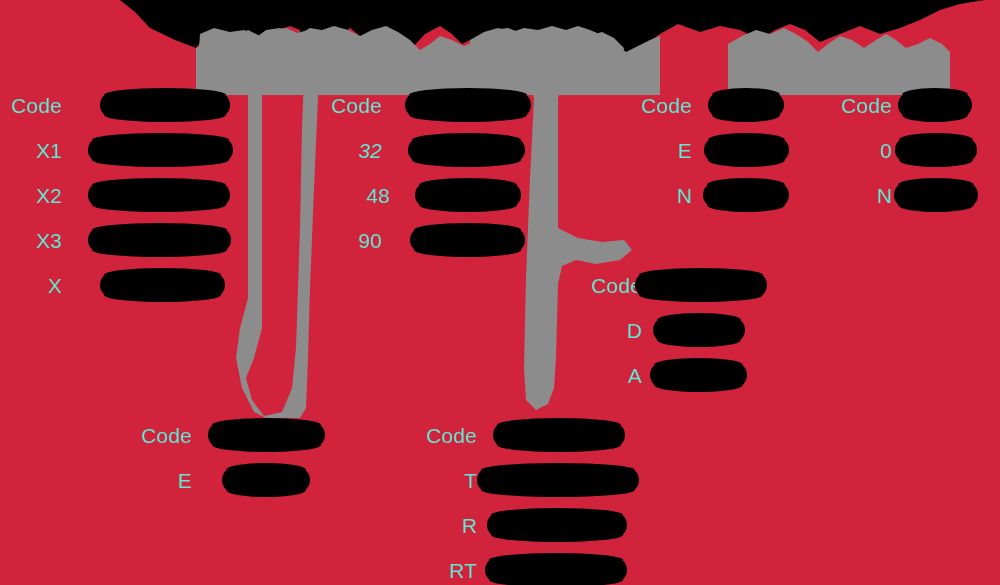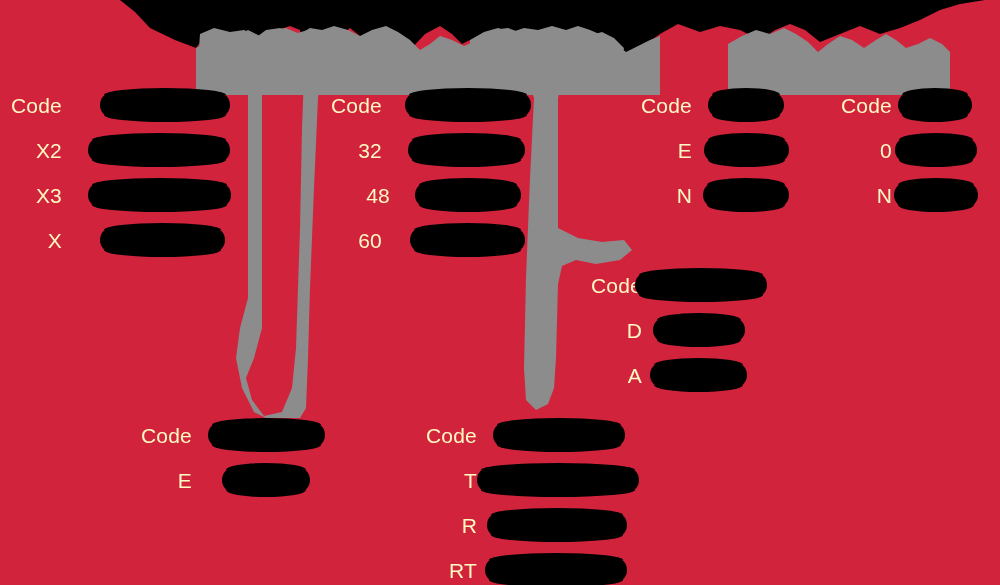--- a/index.html
+++ b/index.html
@@ -22,21 +22,21 @@
   
   .group{position:absolute;}
   .row{
     position:relative;
     height:45px;
   }
   .lbl{
     position:absolute;
     top:50%;
     transform:translateY(-50%);
-    color:#fef9c3;
+    color:#5eead4;
     font-size:21px;
     line-height:1;
     white-space:nowrap;
     letter-spacing:.2px;
   }
   .lbl.right{text-align:right;}
   .redaction{
     position:absolute;
     top:50%;
     transform:translateY(-50%);
@@ -109,48 +109,52 @@
            L20,46 L6,50 L0,40 Z"></path>
     </svg>
   </div>
 
   <div class="group" id="g0" style="left:0px;top:82px;width:250px;">
       <div class="row">
         <div class="lbl right" style="left: 0px; width: 62px;">Code</div>
         <div class="redaction" style="left: 100px; width: 130px;"></div>
       </div>
       <div class="row">
+        <div class="lbl right" style="left: 0px; width: 62px;">X1</div>
+        <div class="redaction" style="left: 88px; width: 145px;"></div>
+      </div>
+      <div class="row">
         <div class="lbl right" style="left: 0px; width: 62px;">X2</div>
         <div class="redaction" style="left: 88px; width: 142px;"></div>
       </div>
       <div class="row">
         <div class="lbl right" style="left: 0px; width: 62px;">X3</div>
         <div class="redaction" style="left: 88px; width: 143px;"></div>
       </div>
       <div class="row">
         <div class="lbl right" style="left: 0px; width: 62px;">X</div>
         <div class="redaction" style="left: 100px; width: 125px;"></div>
       </div>
     </div>
 
   <div class="group" id="g1" style="left:320px;top:82px;width:230px;">
       <div class="row">
         <div class="lbl right" style="left: 0px; width: 62px;">Code</div>
         <div class="redaction" style="left: 85px; width: 126px;"></div>
       </div>
       <div class="row">
-        <div class="lbl right" style="left: 0px; width: 62px;">32</div>
+        <div class="lbl right" style="left: 0px; width: 62px; font-style: italic;">32</div>
         <div class="redaction" style="left: 88px; width: 117px;"></div>
       </div>
       <div class="row">
         <div class="lbl right" style="left: 8px; width: 62px;">48</div>
         <div class="redaction" style="left: 95px; width: 106px;"></div>
       </div>
       <div class="row">
-        <div class="lbl right" style="left: 0px; width: 62px;">60</div>
+        <div class="lbl right" style="left: 0px; width: 62px;">90</div>
         <div class="redaction" style="left: 90px; width: 115px;"></div>
       </div>
     </div>
 
   <div class="group" id="g2" style="left:630px;top:82px;width:190px;">
       <div class="row">
         <div class="lbl right" style="left: 0px; width: 62px;">Code</div>
         <div class="redaction" style="left: 78px; width: 76px;"></div>
       </div>
       <div class="row">

